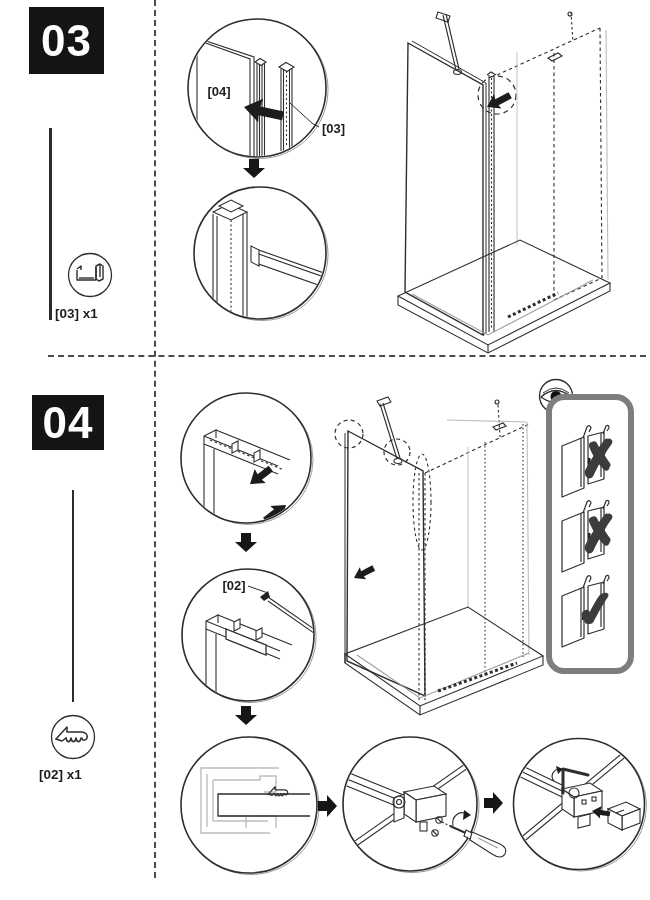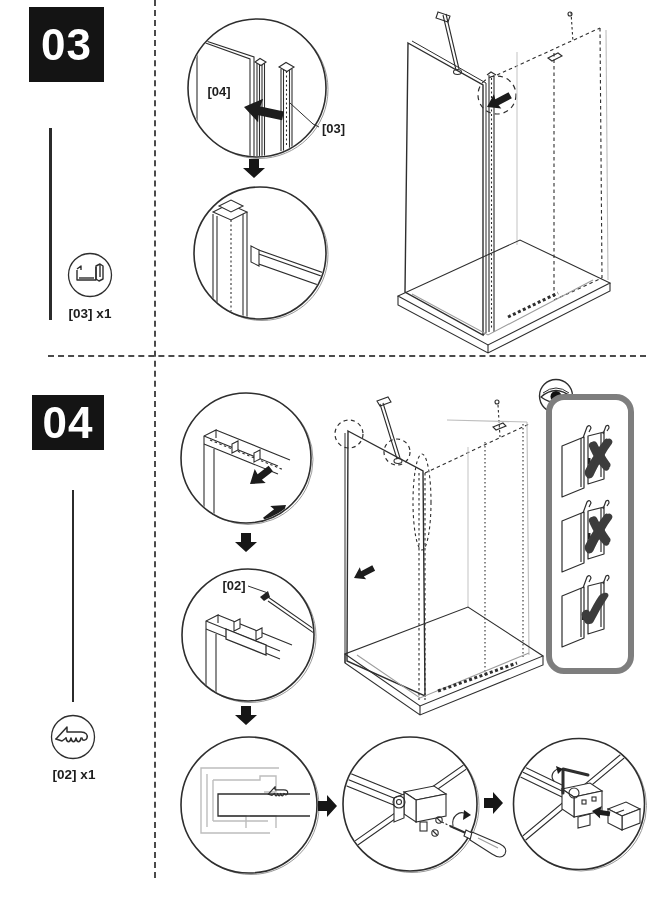--- a/index.html
+++ b/index.html
@@ -5,26 +5,26 @@
   html,body{margin:0;padding:0;background:#fff;}
   .page{position:relative;width:650px;height:900px;background:#ffffff;overflow:hidden;
         font-family:"Liberation Sans",sans-serif;color:#232323;}
   .abs{position:absolute;}
   
   .v-divider{left:154px;top:0;height:878px;width:0;border-left:2px dashed #4a4a4a;}
   .h-divider{left:48px;top:355px;width:598px;height:0;border-top:2px dashed #4a4a4a;}
   
   .badge{background:#141414;color:#ffffff;display:flex;align-items:center;justify-content:center;
          font-weight:bold;font-size:44px;letter-spacing:1px;}
-  .badge03{left:29px;top:7px;width:75px;height:75px;}
+  .badge03{left:29px;top:7px;width:75px;height:67px;}
   .badge04{left:32px;top:395px;width:72px;height:55px;}
   .vline{background:#2b2b2b;}
   .vline03{left:49px;top:128px;width:3px;height:192px;}
   .vline04{left:72px;top:490px;width:2px;height:212px;}
-  .part-label{font-weight:bold;font-size:13.5px;text-align:center;width:70px;color:#1d1d1d;}
+  .part-label{font-weight:bold;font-size:13.5px;text-align:left;width:70px;color:#1d1d1d;}
   .lbl03{left:55px;top:306px;}
   .lbl02{left:39px;top:767px;}
   svg{display:block;overflow:visible;}
   svg text{font-family:"Liberation Sans",sans-serif;font-weight:bold;font-size:13px;fill:#1d1d1d;}
   
   .checks-panel{left:546px;top:394px;width:76px;height:268px;border:6px solid #7e7e7e;border-radius:18px;background:#fff;}
   .mark{position:absolute;font-size:46px;font-weight:bold;color:#3c3c3c;-webkit-text-stroke:2.5px #3c3c3c;
         transform:rotate(-6deg);line-height:1;}
   .mark1{left:28px;top:36px;}
   .mark2{left:28px;top:111px;}

